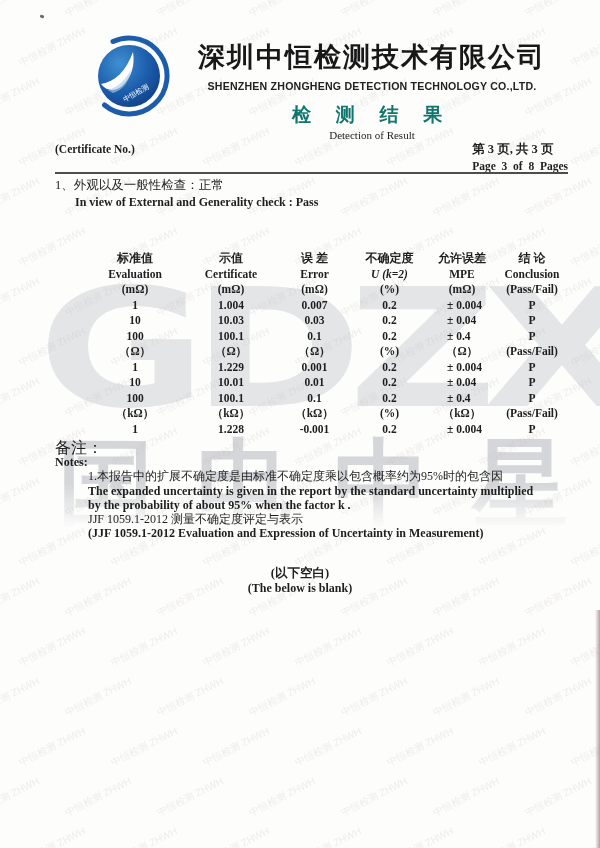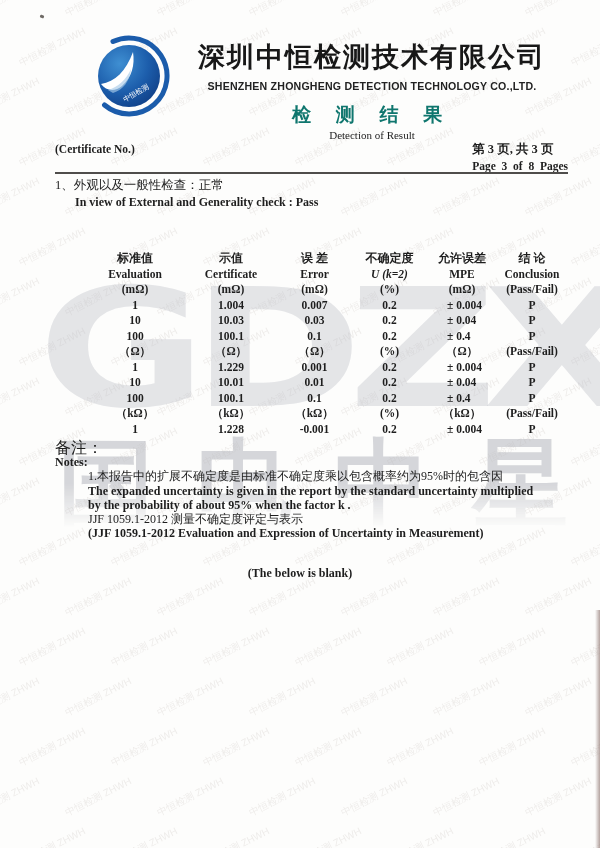--- a/index.html
+++ b/index.html
@@ -375,16 +375,17 @@
     <div class="body">
       <div class="n-cn">1.本报告中的扩展不确定度是由标准不确定度乘以包含概率约为95%时的包含因</div>
       <div class="n-en">The expanded uncertainty is given in the report by the standard uncertainty multiplied</div>
       <div class="n-en">by the probability of about 95% when the factor k .</div>
       <div class="n-cn">JJF 1059.1-2012 测量不确定度评定与表示</div>
       <div class="n-en">(JJF 1059.1-2012 Evaluation and Expression of Uncertainty in Measurement)</div>
     </div>
   </div>
 
   <div class="blank-note">
+    <div class="cn">(以下空白)</div>
     <div class="en">(The below is blank)</div>
   </div>
 
 </div>
 
 </body></html>

